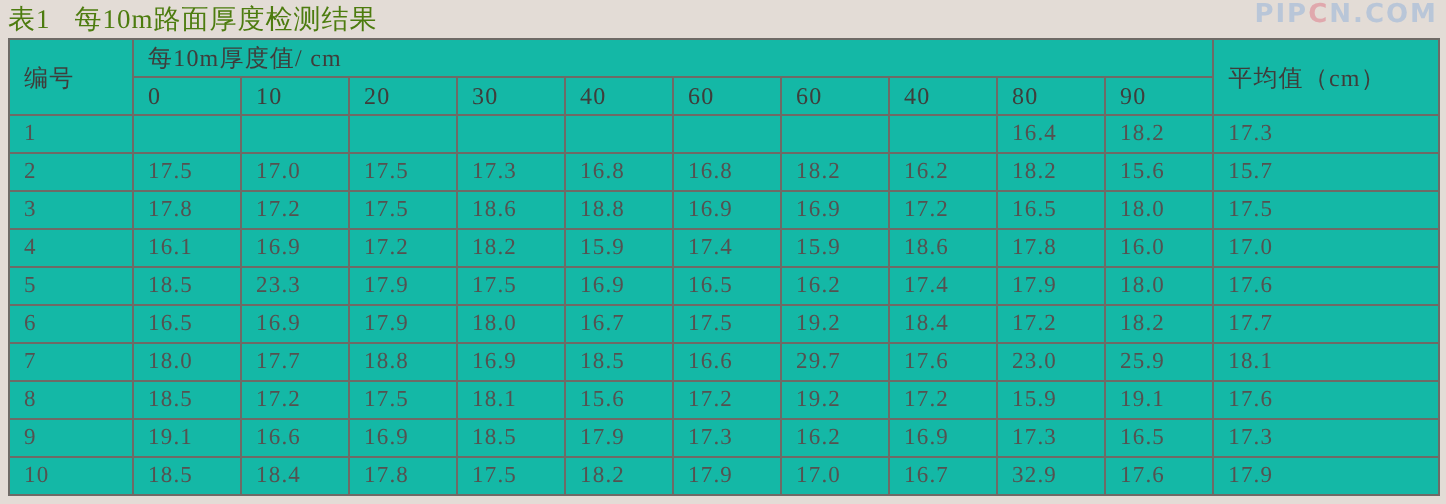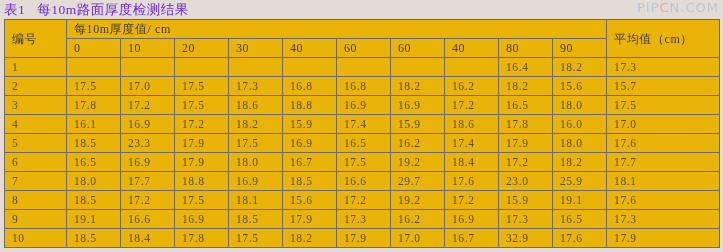--- a/index.html
+++ b/index.html
@@ -13,48 +13,48 @@
   body {
     font-family: "Liberation Serif", "DejaVu Serif", serif;
     color: #4a4a4a;
     position: relative;
   }
   #watermark {
     position: absolute;
     top: 0px;
     right: 4px;
     font-family: "DejaVu Sans", sans-serif;
-    font-weight: normal;
+    font-weight: bold;
     font-size: 13px;
     letter-spacing: 1px;
     color: #b9c6d8;
     user-select: none;
   }
   #watermark .red { color: #e0a8ad; }
   #caption {
     position: absolute;
     left: 4px;
     top: 1px;
     font-size: 13.5px;
     letter-spacing: 0.5px;
     white-space: nowrap;
-    color: #6d28d9;
+    color: #4d7c0f;
   }
   #caption .cap-num { margin-right: 12px; }
   #table-wrap {
     position: absolute;
     left: 4px;
     top: 19px;
     width: 715px;
   }
   table.thickness-table {
     border-collapse: collapse;
     width: 715px;
     table-layout: fixed;
-    background: #eab308;
+    background: #14b8a6;
   }
   table.thickness-table td,
   table.thickness-table th {
     border: 1px solid #6e6a66;
     font-weight: normal;
     font-size: 11.5px;
     color: #555150;
     padding: 0 0 0 7px;
     text-align: left;
     vertical-align: middle;

